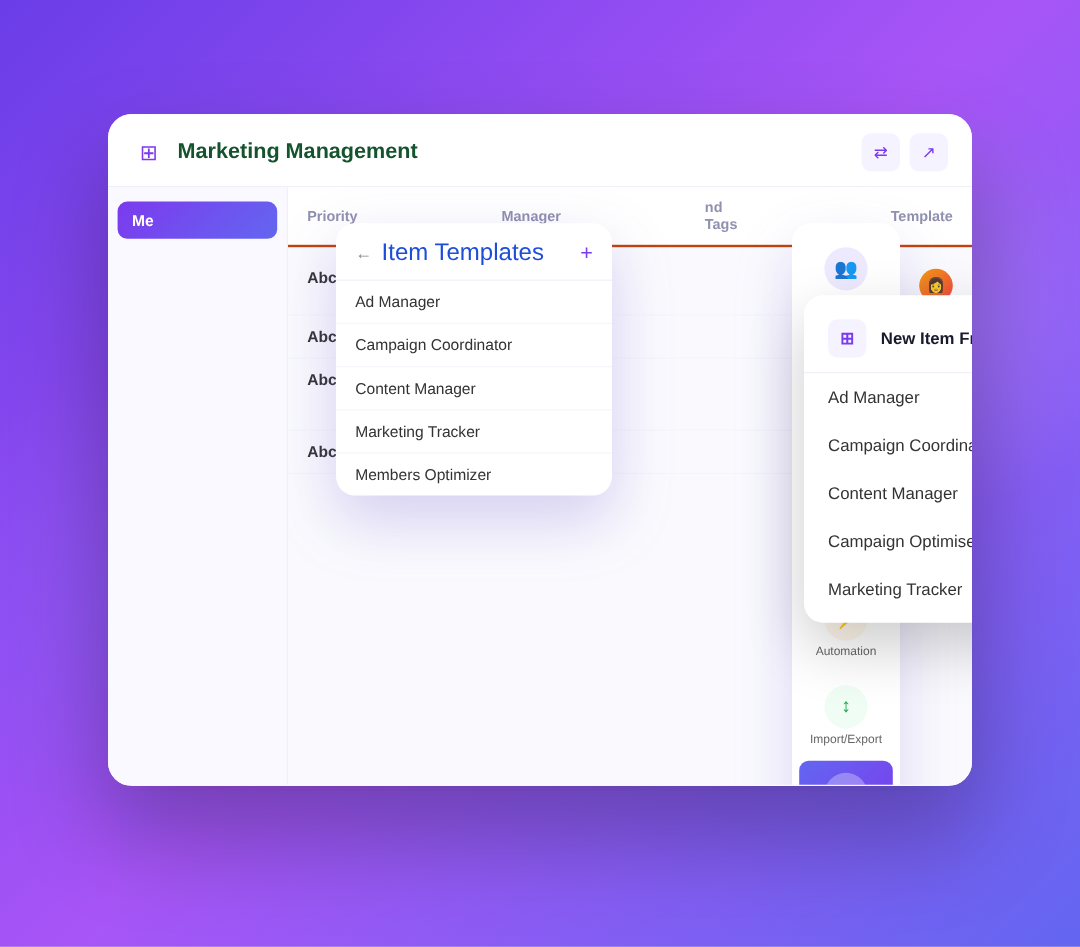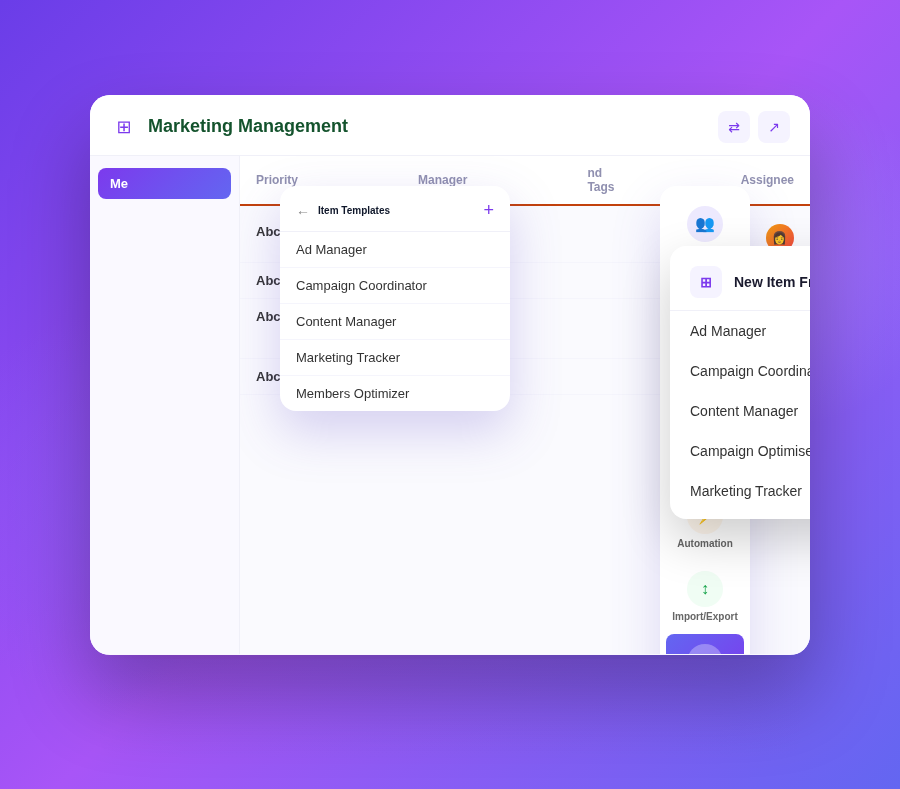--- a/index.html
+++ b/index.html
@@ -204,23 +204,23 @@
       padding: 14px 16px 10px;
       border-bottom: 1px solid #f0f0f8;
     }
     .templates-back {
       color: #888;
       margin-right: 8px;
       font-size: 14px;
       cursor: pointer;
     }
     .templates-title {
-      font-size: 10px;
-      font-weight: 700;
-      color: #0f172a;
+      font-size: 20px;
+      font-weight: 400;
+      color: #1d4ed8;
       flex: 1;
     }
     .templates-add {
       color: #7c3aed;
       font-size: 18px;
       cursor: pointer;
     }
 
     .template-item {
       padding: 10px 16px;
@@ -265,21 +265,21 @@
       align-items: center;
       justify-content: center;
       font-size: 16px;
       margin-bottom: 4px;
     }
 
     .panel-icon-label {
       font-size: 10px;
       color: #666;
       text-align: center;
-      font-weight: 700;
+      font-weight: 400;
     }
 
     
     .icon-members { background: #ede9fe; color: #7c3aed; }
     
     .icon-tags { background: #fef3c7; color: #d97706; }
     
     .icon-process { background: #e0f2fe; color: #0284c7; }
     
     .icon-availability { background: #fce7f3; color: #db2777; }
@@ -353,21 +353,21 @@
     <div class="left-sidebar">
       <div class="sidebar-tab active">Me</div>
     </div>
 
     <div class="main-content">
 
       <div class="content-header">
         <span>Priority</span>
         <span>Manager</span>
         <span>nd Tags</span>
-        <span>Assignee</span>
+        <span>Template</span>
       </div>
 
       <div class="content-rows">
         <div class="content-row">
           <span class="row-priority">Abc</span>
           <span class="row-bucket">July</span>
           <span class="row-content"></span>
           <div class="avatar">👩</div>
         </div>
         <div class="content-row">

